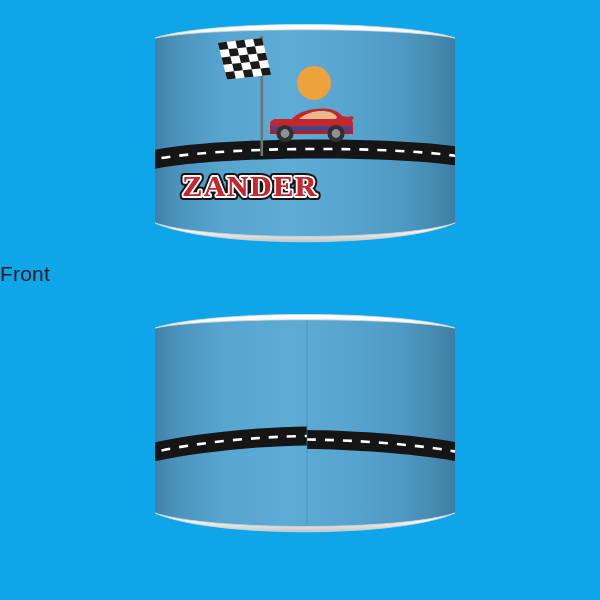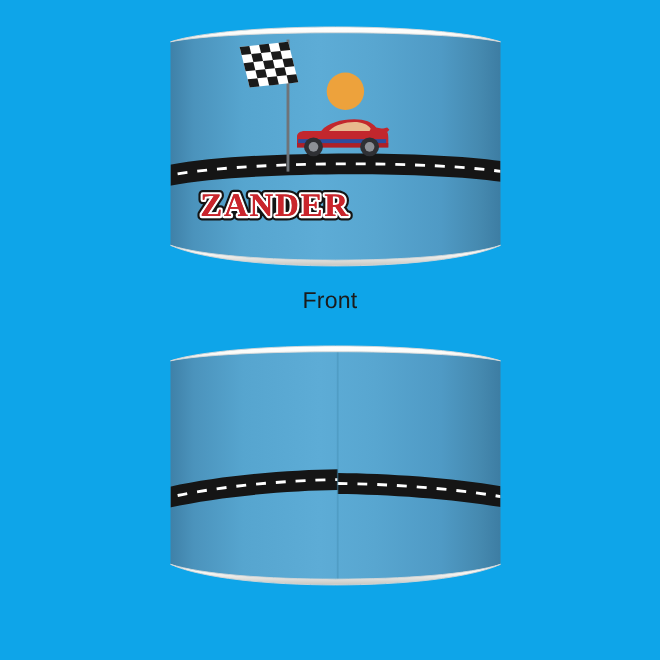--- a/index.html
+++ b/index.html
@@ -32,21 +32,21 @@
     position: absolute;
     left: 150px;
     top: 8px;
     width: 310px;
     height: 245px;
   }
   .view-caption {
     position: absolute;
     left: 0;
     width: 600px;
-    text-align: center;
+    text-align: left;
     font-size: 21px;
     color: #1b1b1b;
     font-family: "Liberation Sans", sans-serif;
     letter-spacing: 0.2px;
   }
   #caption-front { top: 262px; }
 
   .shade-svg { display: block; }
 </style>
 </head>

